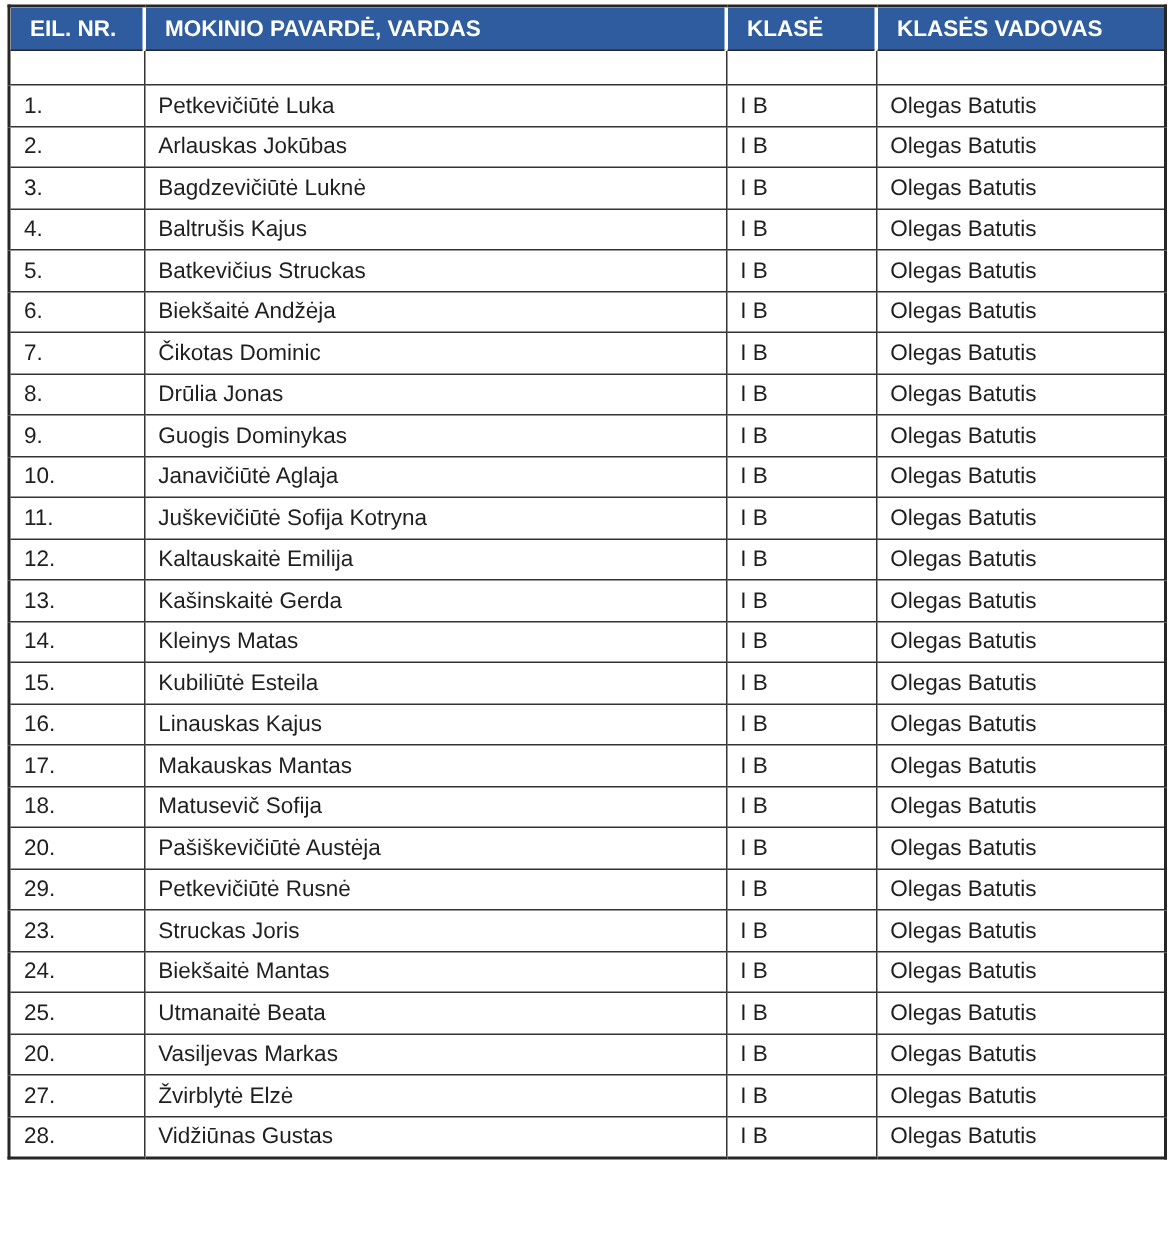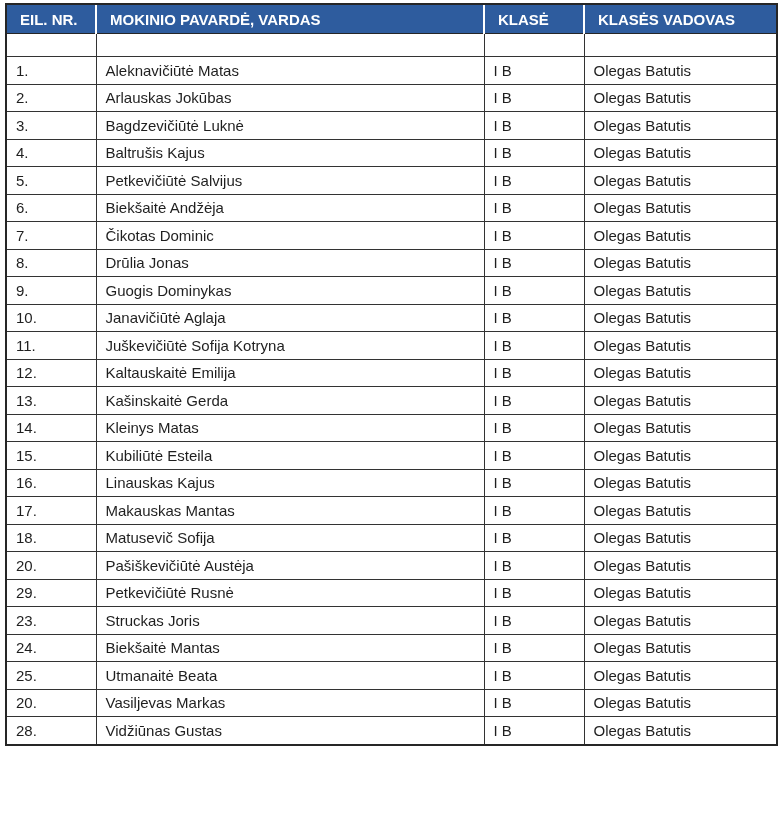--- a/index.html
+++ b/index.html
@@ -82,21 +82,21 @@
     </thead>
     <tbody id="table-body">
         <tr class="spacer-row">
           <td></td>
           <td></td>
           <td></td>
           <td></td>
         </tr>
         <tr>
           <td>1.</td>
-          <td>Aleknavičiūtė Matas</td>
+          <td>Petkevičiūtė Luka</td>
           <td>I B</td>
           <td>Olegas Batutis</td>
         </tr>
         <tr>
           <td>2.</td>
           <td>Arlauskas Jokūbas</td>
           <td>I B</td>
           <td>Olegas Batutis</td>
         </tr>
         <tr>
@@ -106,21 +106,21 @@
           <td>Olegas Batutis</td>
         </tr>
         <tr>
           <td>4.</td>
           <td>Baltrušis Kajus</td>
           <td>I B</td>
           <td>Olegas Batutis</td>
         </tr>
         <tr>
           <td>5.</td>
-          <td>Petkevičiūtė Salvijus</td>
+          <td>Batkevičius Struckas</td>
           <td>I B</td>
           <td>Olegas Batutis</td>
         </tr>
         <tr>
           <td>6.</td>
           <td>Biekšaitė Andžėja</td>
           <td>I B</td>
           <td>Olegas Batutis</td>
         </tr>
         <tr>
@@ -221,20 +221,26 @@
         </tr>
         <tr>
           <td>25.</td>
           <td>Utmanaitė Beata</td>
           <td>I B</td>
           <td>Olegas Batutis</td>
         </tr>
         <tr>
           <td>20.</td>
           <td>Vasiljevas Markas</td>
+          <td>I B</td>
+          <td>Olegas Batutis</td>
+        </tr>
+        <tr>
+          <td>27.</td>
+          <td>Žvirblytė Elzė</td>
           <td>I B</td>
           <td>Olegas Batutis</td>
         </tr>
         <tr>
           <td>28.</td>
           <td>Vidžiūnas Gustas</td>
           <td>I B</td>
           <td>Olegas Batutis</td>
         </tr>
       </tbody>

